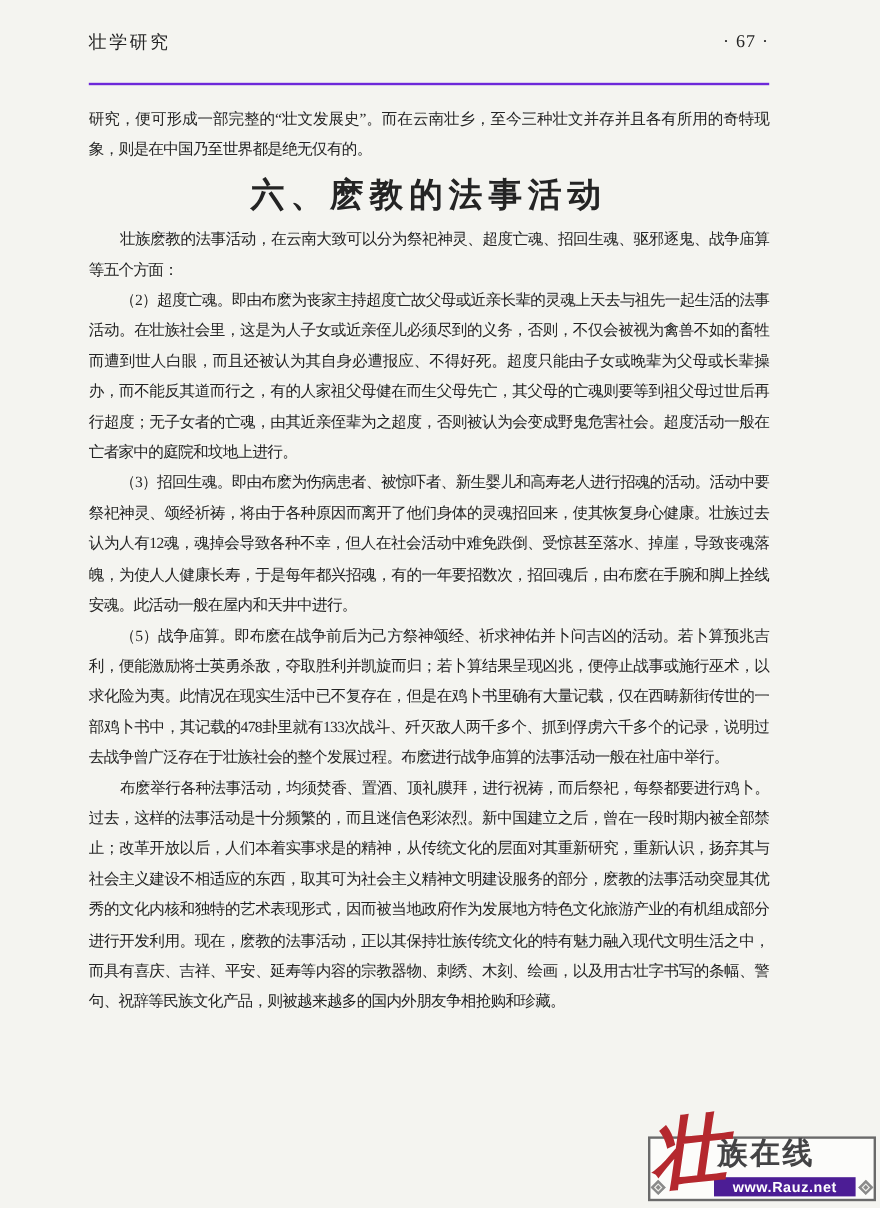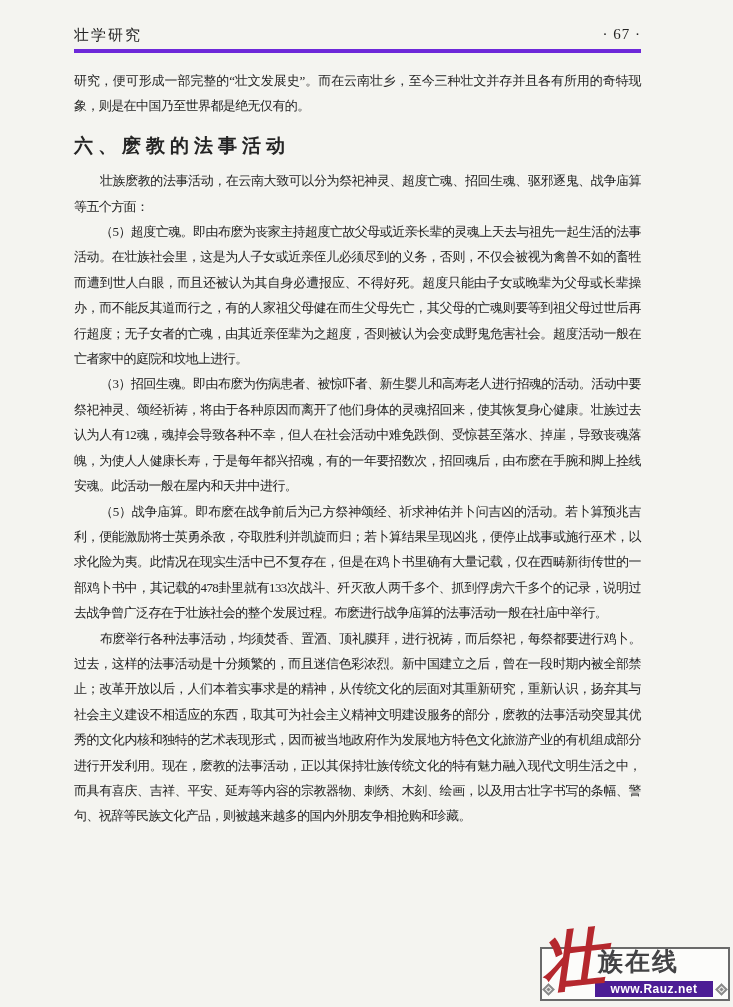--- a/index.html
+++ b/index.html
@@ -10,38 +10,38 @@
     font-family:"Liberation Serif","DejaVu Serif",serif;
     color:#242424;
     overflow:hidden;
   }
   .page-col{
     position:absolute;
     left:74px;top:26px;
     width:567px;
   }
   .running-head{
-    display:flex;justify-content:space-between;align-items:flex-start;
+    display:flex;justify-content:space-between;align-items:center;
     font-size:15px;letter-spacing:2px;
-    padding-bottom:4px;
-    border-bottom:4px solid #6d28d9;
+    padding-bottom:24px;
+    border-bottom:2px solid #6d28d9;
   }
   .running-head .pageno{letter-spacing:1px;}
   .body-text{
     margin-top:15px;
     font-size:13px;
     line-height:25.4px;
     letter-spacing:-0.6px;
     text-align:justify;
   }
   .body-text p{margin:0;text-indent:2em;}
   .body-text p.no-indent{text-indent:0;}
   .section-title{
-    text-align:left;
-    font-size:19px;
+    text-align:center;
+    font-size:28px;
     font-weight:bold;
     letter-spacing:5px;
     margin:14px 0 10px 0;
     text-indent:0 !important;
   }
   
   .site-logo{
     position:absolute;
     right:3px;bottom:3px;
     width:190px;height:70px;
@@ -100,21 +100,21 @@
     <span class="pageno">· 67 ·</span>
   </div>
 
   <div class="body-text">
     <p class="no-indent">研究，便可形成一部完整的“壮文发展史”。而在云南壮乡，至今三种壮文并存并且各有所用的奇特现象，则是在中国乃至世界都是绝无仅有的。</p>
 
     <h2 class="section-title">六、麽教的法事活动</h2>
 
     <div>
         <p>壮族麽教的法事活动，在云南大致可以分为祭祀神灵、超度亡魂、招回生魂、驱邪逐鬼、战争庙算等五个方面：</p>
-        <p>（5）超度亡魂。即由布麽为丧家主持超度亡故父母或近亲长辈的灵魂上天去与祖先一起生活的法事活动。在壮族社会里，这是为人子女或近亲侄儿必须尽到的义务，否则，不仅会被视为禽兽不如的畜牲而遭到世人白眼，而且还被认为其自身必遭报应、不得好死。超度只能由子女或晚辈为父母或长辈操办，而不能反其道而行之，有的人家祖父母健在而生父母先亡，其父母的亡魂则要等到祖父母过世后再行超度；无子女者的亡魂，由其近亲侄辈为之超度，否则被认为会变成野鬼危害社会。超度活动一般在亡者家中的庭院和坟地上进行。</p>
+        <p>（2）超度亡魂。即由布麽为丧家主持超度亡故父母或近亲长辈的灵魂上天去与祖先一起生活的法事活动。在壮族社会里，这是为人子女或近亲侄儿必须尽到的义务，否则，不仅会被视为禽兽不如的畜牲而遭到世人白眼，而且还被认为其自身必遭报应、不得好死。超度只能由子女或晚辈为父母或长辈操办，而不能反其道而行之，有的人家祖父母健在而生父母先亡，其父母的亡魂则要等到祖父母过世后再行超度；无子女者的亡魂，由其近亲侄辈为之超度，否则被认为会变成野鬼危害社会。超度活动一般在亡者家中的庭院和坟地上进行。</p>
         <p>（3）招回生魂。即由布麽为伤病患者、被惊吓者、新生婴儿和高寿老人进行招魂的活动。活动中要祭祀神灵、颂经祈祷，将由于各种原因而离开了他们身体的灵魂招回来，使其恢复身心健康。壮族过去认为人有12魂，魂掉会导致各种不幸，但人在社会活动中难免跌倒、受惊甚至落水、掉崖，导致丧魂落魄，为使人人健康长寿，于是每年都兴招魂，有的一年要招数次，招回魂后，由布麽在手腕和脚上拴线安魂。此活动一般在屋内和天井中进行。</p>
         <p>（5）战争庙算。即布麽在战争前后为己方祭神颂经、祈求神佑并卜问吉凶的活动。若卜算预兆吉利，便能激励将士英勇杀敌，夺取胜利并凯旋而归；若卜算结果呈现凶兆，便停止战事或施行巫术，以求化险为夷。此情况在现实生活中已不复存在，但是在鸡卜书里确有大量记载，仅在西畴新街传世的一部鸡卜书中，其记载的478卦里就有133次战斗、歼灭敌人两千多个、抓到俘虏六千多个的记录，说明过去战争曾广泛存在于壮族社会的整个发展过程。布麽进行战争庙算的法事活动一般在社庙中举行。</p>
         <p>布麽举行各种法事活动，均须焚香、置酒、顶礼膜拜，进行祝祷，而后祭祀，每祭都要进行鸡卜。过去，这样的法事活动是十分频繁的，而且迷信色彩浓烈。新中国建立之后，曾在一段时期内被全部禁止；改革开放以后，人们本着实事求是的精神，从传统文化的层面对其重新研究，重新认识，扬弃其与社会主义建设不相适应的东西，取其可为社会主义精神文明建设服务的部分，麽教的法事活动突显其优秀的文化内核和独特的艺术表现形式，因而被当地政府作为发展地方特色文化旅游产业的有机组成部分进行开发利用。现在，麽教的法事活动，正以其保持壮族传统文化的特有魅力融入现代文明生活之中，而具有喜庆、吉祥、平安、延寿等内容的宗教器物、刺绣、木刻、绘画，以及用古壮字书写的条幅、警句、祝辞等民族文化产品，则被越来越多的国内外朋友争相抢购和珍藏。</p>
       </div>
 
   </div>
 
 </div>
 
 <div class="site-logo">

